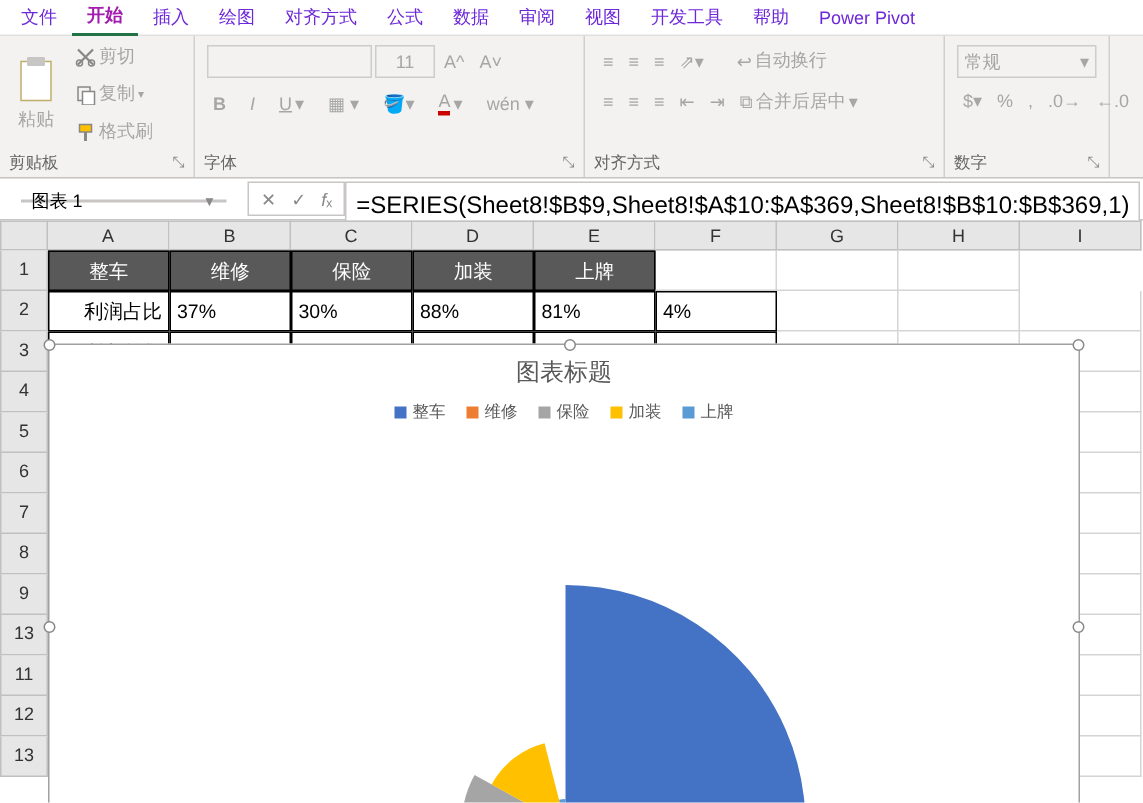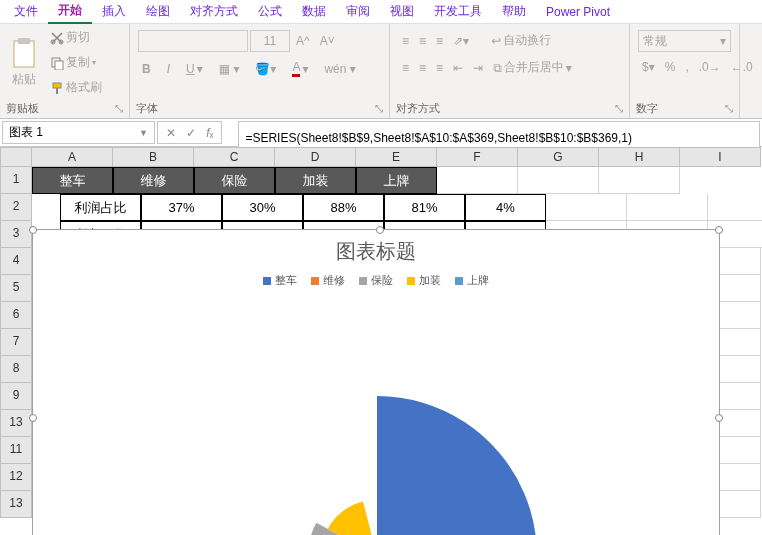--- a/index.html
+++ b/index.html
@@ -17,45 +17,45 @@
 .group-label { text-align: center; font-size: 11px; color: #666; padding: 2px 0; display:flex; justify-content:space-between; align-items:center; gap:2px;}
 .grp-launcher { font-size:10px; color:#888; }
 .rbtn { color: #a6a6a6; padding: 2px 4px; display: flex; align-items: center; gap: 2px; }
 .rbtn svg { display: block; }
 .col { display: flex; flex-direction: column; gap: 2px; }
 .row { display: flex; gap: 2px; align-items: center; }
 .disabled { color: #a6a6a6; }
 
 
 .fbar-row { display: flex; height: 28px; border-bottom: 1px solid #c8c6c4; align-items: stretch; }
-.namebox { width: 153px; border: 1px solid #c8c6c4; margin: 2px; display: flex; align-items: center; padding: 0 6px; justify-content: space-between; background:#fff;}
+.namebox { width: 153px; border: 1px solid #c8c6c4; margin: 14px; display: flex; align-items: center; padding: 0 6px; justify-content: space-between; background:#fff;}
 .fb-btns { display: flex; align-items: center; border: 1px solid #c8c6c4; margin: 2px 0; padding: 0 8px; gap: 10px; color: #888; background:#fff;}
-.fb-input { flex: 1; border: 1px solid #c8c6c4; margin: 2px 2px 2px 16px; display: flex; align-items: center; padding: 16px 6px; background:#fff; font-size:12px;}
+.fb-input { flex: 1; border: 1px solid #c8c6c4; margin: 2px 2px 2px 0; display: flex; align-items: center; padding: 16px 6px; background:#fff; font-size:16px;}
 
 
 .grid-area { position: relative; }
 .colheads { display: flex; height: 20px; }
 .rh-corner { width: 32px; background: #e6e6e6; border: 1px solid #c0c0c0; }
 .ch { width: 81px; background: #e6e6e6; border: 1px solid #c0c0c0; border-left: none; text-align: center; line-height: 18px; color: #333; }
 .rows { display: flex; }
 .rowheads { display: flex; flex-direction: column; }
 .rhead { width: 32px; height: 27px; background: #e6e6e6; border: 1px solid #c0c0c0; border-top: none; text-align: center; line-height: 25px; color: #333; }
 .cells { position: relative; }
 .cellrow { display: flex; }
 .cell { width: 81px; height: 27px; border-right: 1px solid #d4d4d4; border-bottom: 1px solid #d4d4d4; padding: 0 4px; line-height: 25px; font-size: 13px; }
 
 
 .dt { border: 1px solid #000 !important; }
 .dt-head { background: #595959; color: #fff; text-align: center; }
-.dt-rowlabel { text-align: center; margin-left: 28px; }
-.dt-val { text-align: center; }
+.dt-rowlabel { text-align: right; }
+.dt-val { text-align: left; }
 
 
 .chart-obj { position: absolute; left: 32px; top: 82px; width: 688px; height: 370px; background: #fff; border: 1px solid #a0a0a0; }
-.chart-title { text-align: center; font-size: 20px; color: #595959; padding: 8px 0 4px; }
+.chart-title { text-align: center; font-size: 16px; color: #595959; padding: 8px 0 4px; }
 .legend { display: flex; justify-content: center; gap: 14px; font-size: 11px; color: #595959; padding: 4px 0 8px; }
 .legend span { display: flex; align-items: center; gap: 4px; }
 .swatch { width: 8px; height: 8px; display: inline-block; }
 .sel-handle { position:absolute; width:8px; height:8px; background:#fff; border:1px solid #888; border-radius:50%;}
 </style>
 </head>
 <body>
 
 <div class="menubar">
   <span>文件</span>

